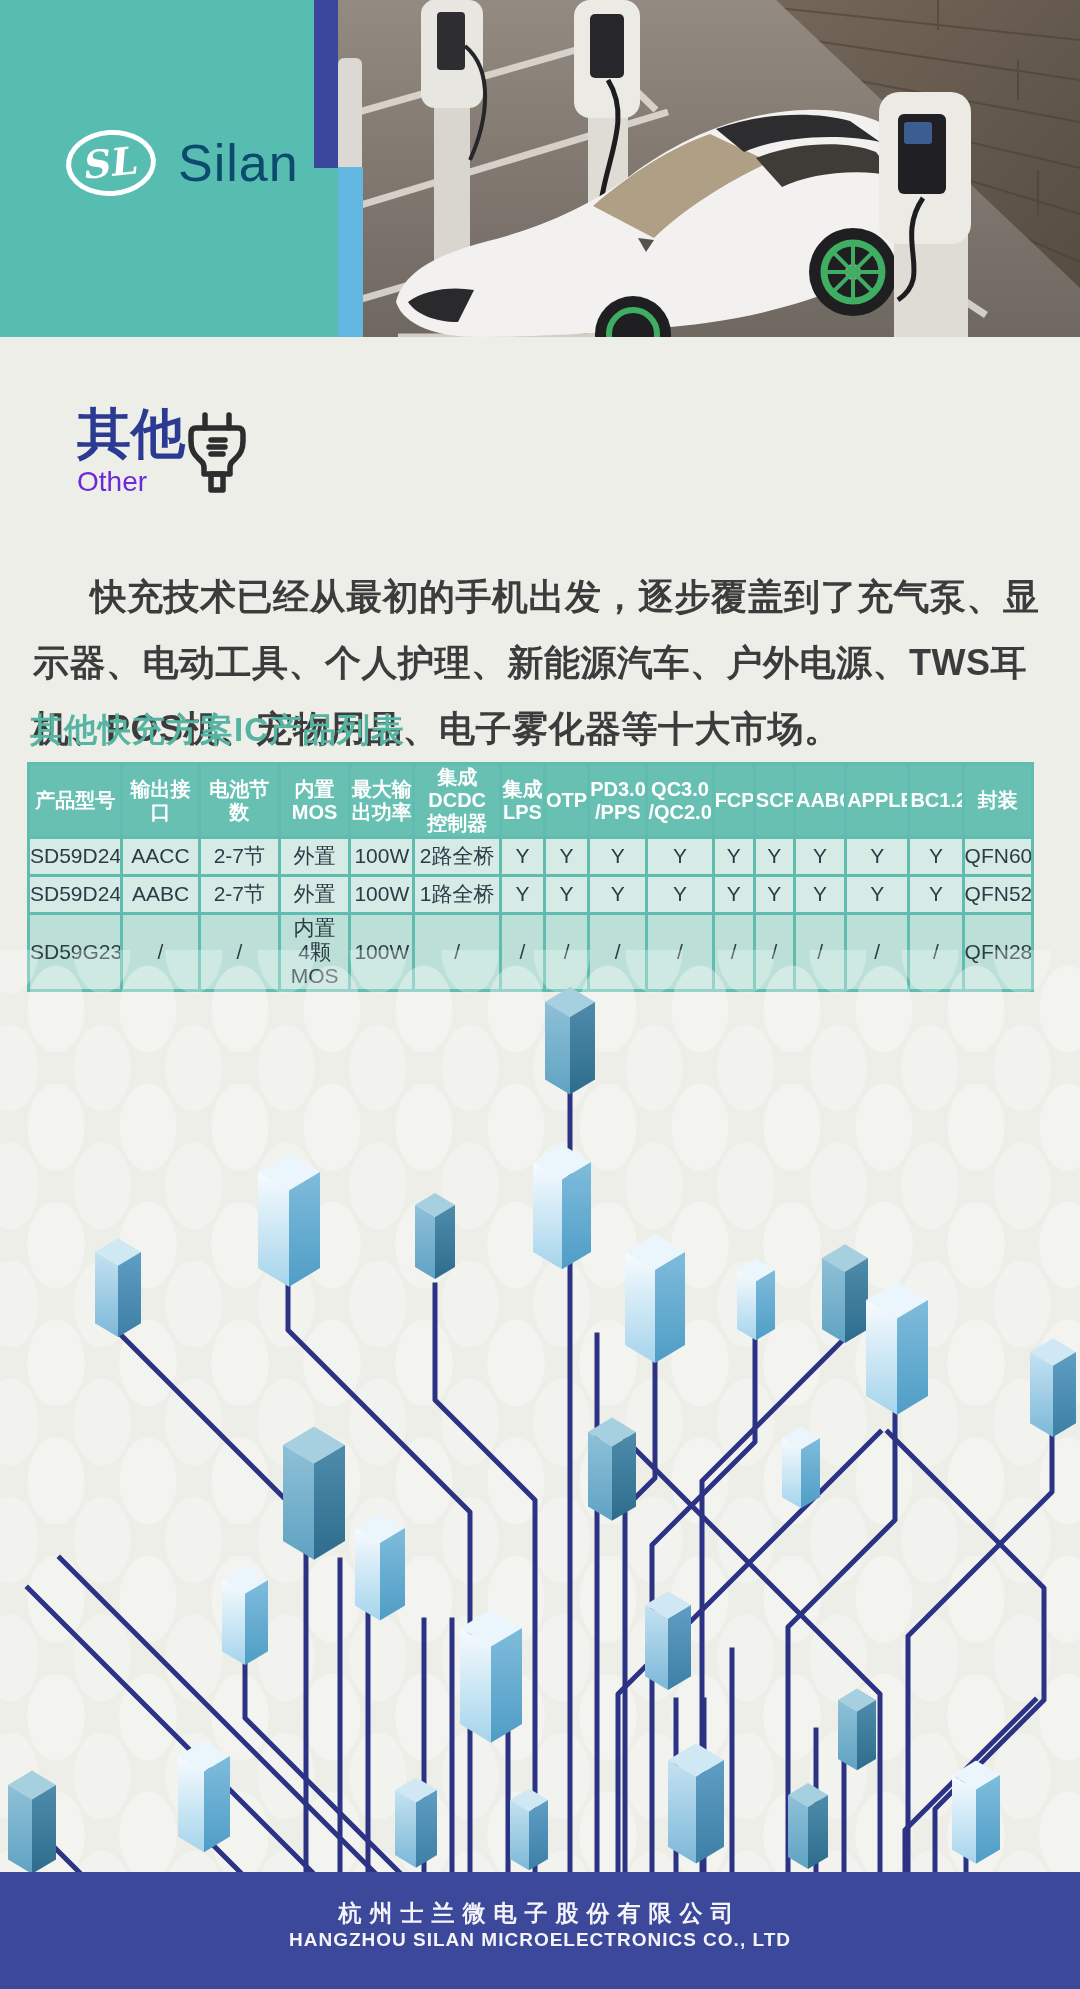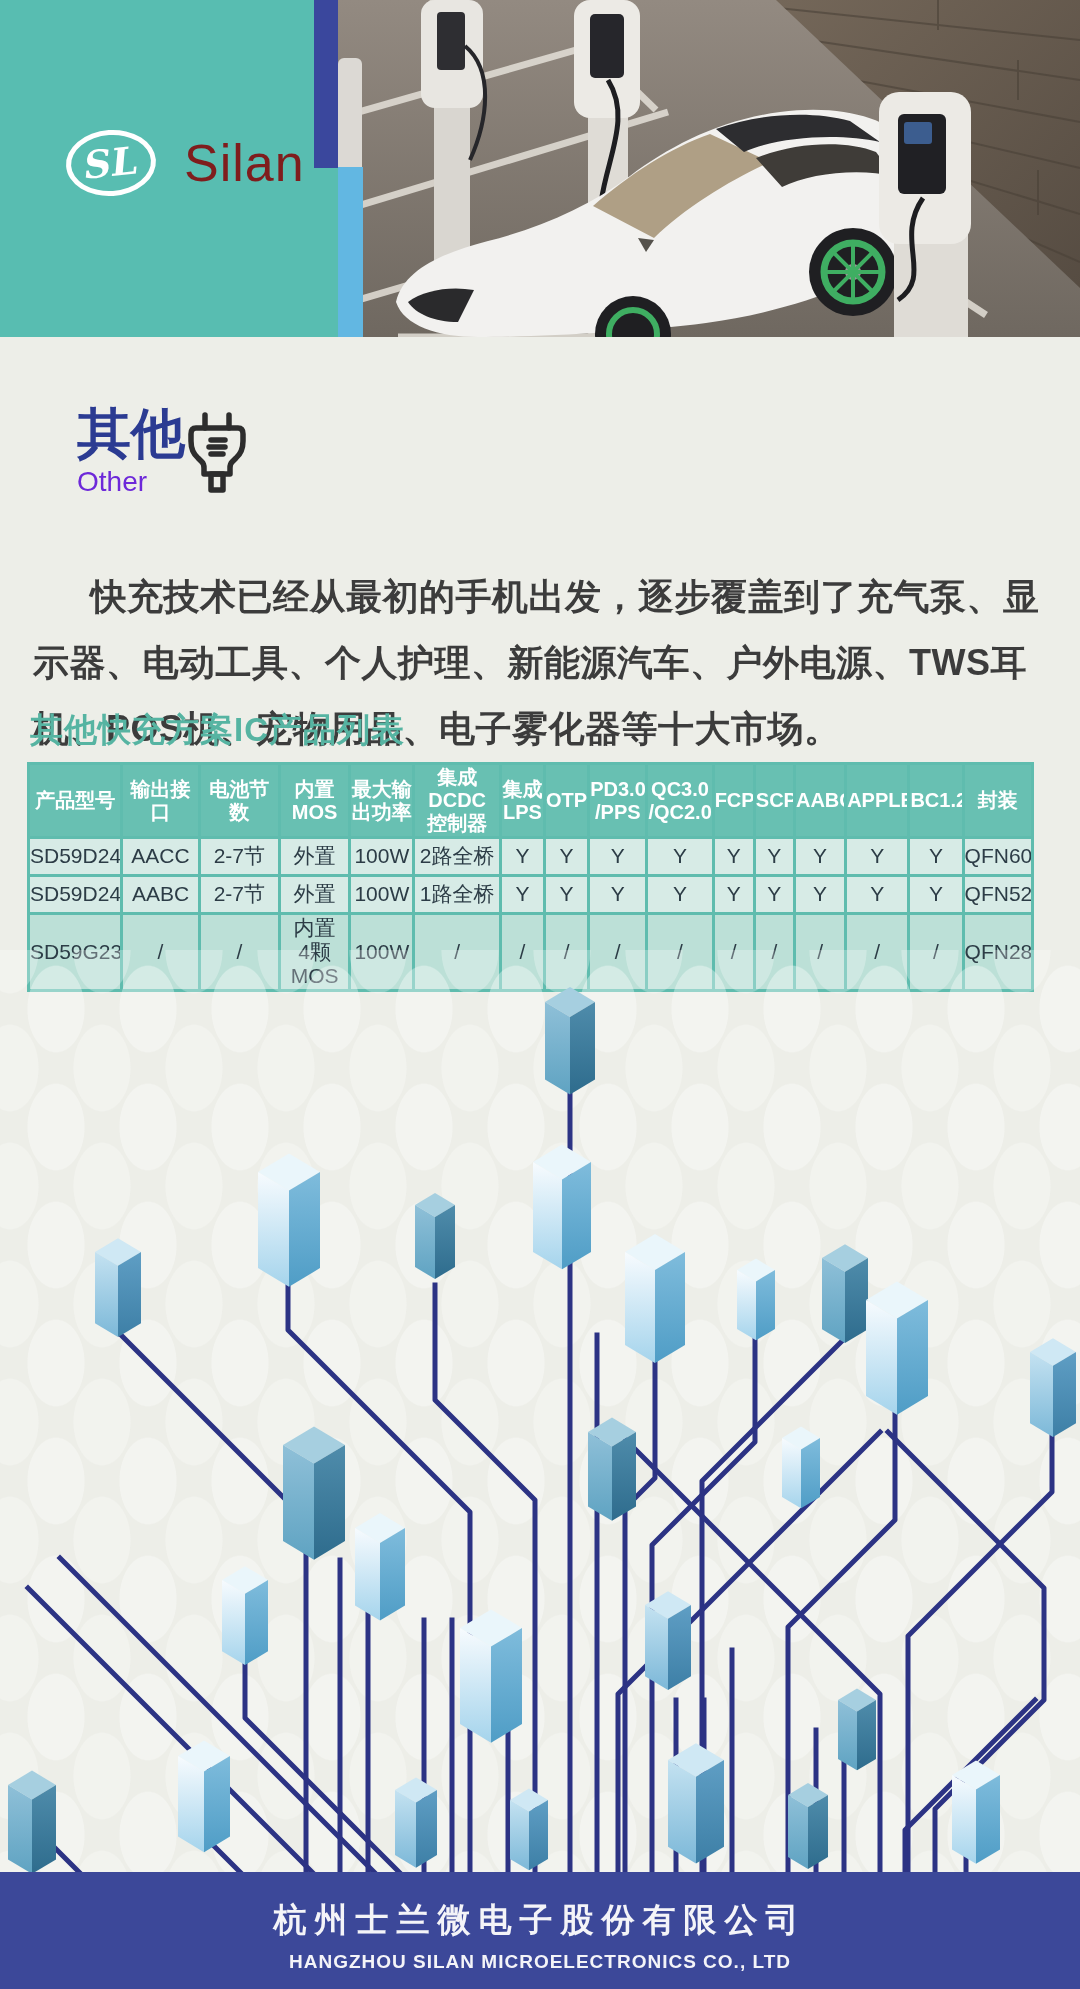--- a/index.html
+++ b/index.html
@@ -10,21 +10,21 @@
   .header{position:absolute;left:0;top:0;width:1080px;height:337px;}
   .teal-block{position:absolute;left:0;top:0;width:338px;height:337px;background:#58bdb1;}
   .photo{position:absolute;left:338px;top:0;width:742px;height:337px;}
   .navy-strip{position:absolute;left:314px;top:0;width:24px;height:168px;background:#3a479d;}
   .sky-strip{position:absolute;left:338px;top:167px;width:25px;height:170px;background:#62b7e2;}
   .logo{position:absolute;left:66px;top:128px;height:70px;display:flex;align-items:center;}
   .logo-ellipse{width:80px;height:56px;border:5px solid #fff;border-radius:50%;
                 display:flex;align-items:center;justify-content:center;transform:rotate(-4deg);}
   .logo-mark{font-family:"DejaVu Serif","Liberation Serif",serif;font-style:italic;
              font-weight:bold;font-size:38px;color:#fff;line-height:1;transform:rotate(-2deg);}
-  .logo-name{margin-left:28px;color:#7f1d1d;font-size:52px;font-weight:500;letter-spacing:1px;}
+  .logo-name{margin-left:22px;color:#0c4a6e;font-size:52px;font-weight:500;letter-spacing:1px;}
 
   
   .sec-head{position:absolute;left:77px;top:406px;}
   .sec-zh{font-size:54px;font-weight:bold;color:#2b3b92;line-height:1.0;}
   .sec-en{font-size:28px;color:#6d28d9;margin-top:7px;line-height:1.1;}
   .plug{position:absolute;left:186px;top:412px;}
 
   
   .intro{position:absolute;left:33px;top:528px;width:1016px;
          font-size:36px;line-height:1.84;color:#3c3c3c;font-weight:600;
@@ -50,22 +50,22 @@
       radial-gradient(29px 44px at 50% 50%, rgba(255,255,255,.6) 97%, rgba(255,255,255,0) 100%),
       radial-gradient(29px 44px at 50% 50%, rgba(255,255,255,.45) 97%, rgba(255,255,255,0) 100%);
     background-size:92px 118px,92px 118px;
     background-position:10px 0,56px 59px;}
   .deco svg{position:absolute;inset:0;}
   .cline{fill:none;stroke:#2c3384;stroke-width:5;stroke-linejoin:round;stroke-linecap:square;}
 
   
   .footer{position:absolute;left:0;top:1872px;width:1080px;height:117px;background:#3c4899;
           color:#f4f4f8;text-align:center;}
-  .foot-zh{font-size:33px;font-weight:bold;letter-spacing:8px;margin-top:26px;}
-  .foot-en{font-size:19px;font-weight:bold;letter-spacing:1px;margin-top:8px;}
+  .foot-zh{font-size:23px;font-weight:bold;letter-spacing:8px;margin-top:26px;}
+  .foot-en{font-size:19px;font-weight:bold;letter-spacing:1px;}
 </style>
 </head>
 <body>
 
 <div class="poster">
 
   <div class="header">
     <div class="teal-block"></div>
 
     <svg class="photo" viewBox="0 0 742 337">

